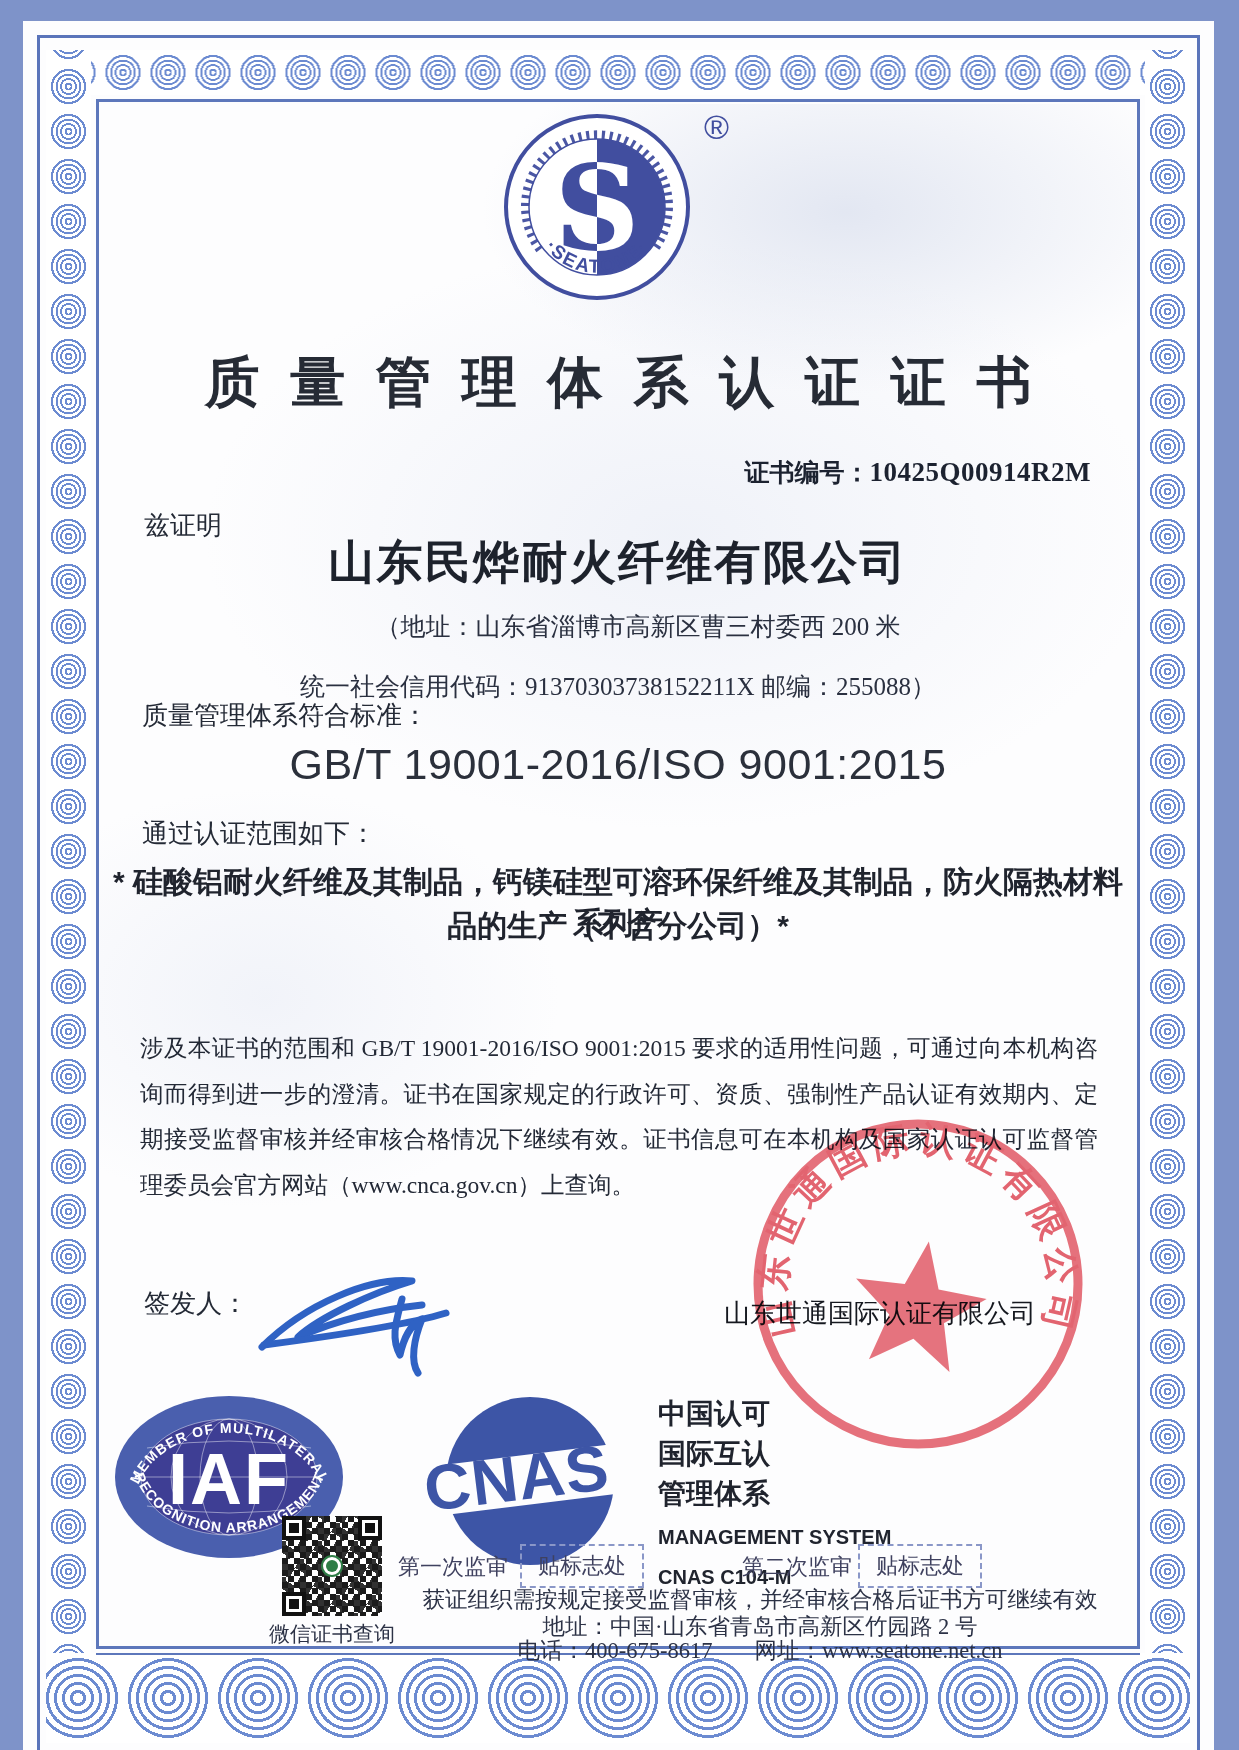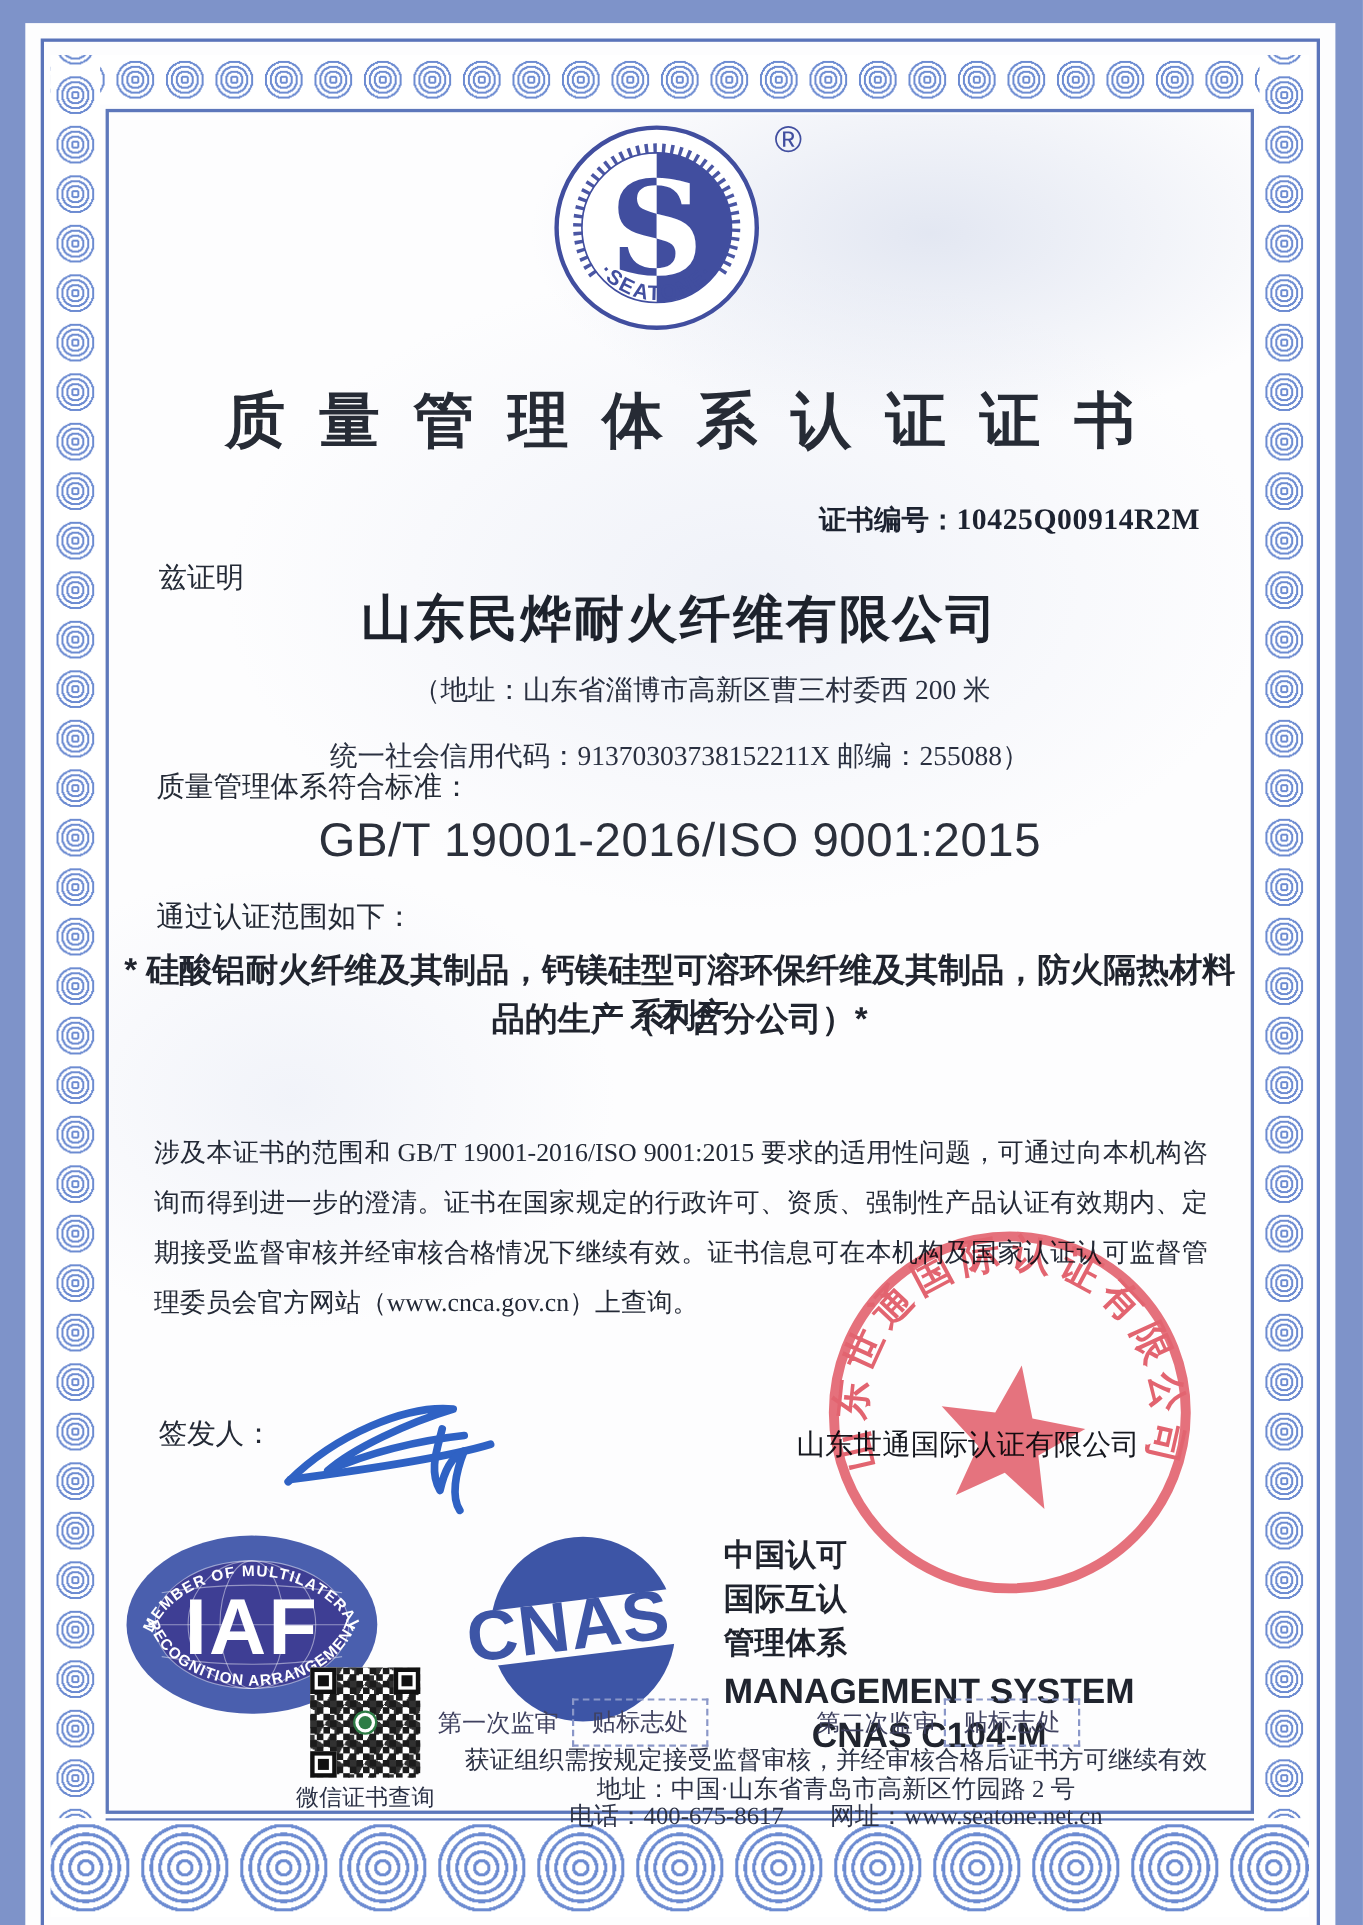--- a/index.html
+++ b/index.html
@@ -44,21 +44,21 @@
   .legal{left:40px;top:922px;width:958px;font-size:23.5px;line-height:45.5px;text-align:justify;color:#232936;}
   .date-row{font-size:25px;color:#232936;}
   .issue{left:44px;top:1078px;} .valid{left:511px;top:1078px;}
   .signer{left:44px;top:1182px;}
   .signature{left:150px;top:1155px;}
   .issuer{left:520px;top:1192px;width:520px;text-align:center;font-size:26px;color:#15181f;}
   .stamp{left:648px;top:1010px;mix-blend-mode:multiply;opacity:.88;}
   .iaf{left:12px;top:1288px;} .cnas{left:282px;top:1292px;}
   .accr{left:558px;top:1290px;color:#1f232d;font-family:"Liberation Sans","DejaVu Sans",sans-serif;}
   .accr .cn{font-size:28px;font-weight:600;line-height:40px;}
-  .accr .en{font-size:32px;font-weight:700;line-height:34px;margin-top:6px;color:#20242e;text-align:center;}
+  .accr .en{font-size:20px;font-weight:700;line-height:34px;margin-top:6px;color:#20242e;}
   .qr{left:182px;top:1412px;width:100px;height:100px;background:#fff;}
   .qr-grid{position:absolute;inset:0;background:repeating-conic-gradient(#1b1b1b 0% 25%, #ffffff 0% 50%);background-size:12px 12px;}
   .qr-grid::after{content:'';position:absolute;inset:0;background:repeating-conic-gradient(from 30deg, rgba(27,27,27,.9) 0% 25%, rgba(255,255,255,0) 0% 50%);background-size:18px 18px;background-position:4px 7px;}
   .qr-finder{position:absolute;width:24px;height:24px;border:4px solid #111;background:#fff;box-sizing:border-box;}
   .qr-finder::after{content:'';position:absolute;inset:3px;background:#111;}
   .qr-tl{left:0;top:0}.qr-tr{right:0;top:0}.qr-bl{left:0;bottom:0}
   .qr-center{position:absolute;left:39px;top:39px;width:22px;height:22px;border-radius:50%;background:#fff;border:2px solid #2e7d46;box-sizing:border-box;}
   .qr-center::after{content:'';position:absolute;inset:3px;border-radius:50%;background:#2e7d46;}
   .qr-caption{left:162px;top:1516px;width:140px;text-align:center;font-size:21px;color:#2c3246;}
   .audit{font-size:22px;color:#3f415f;}

